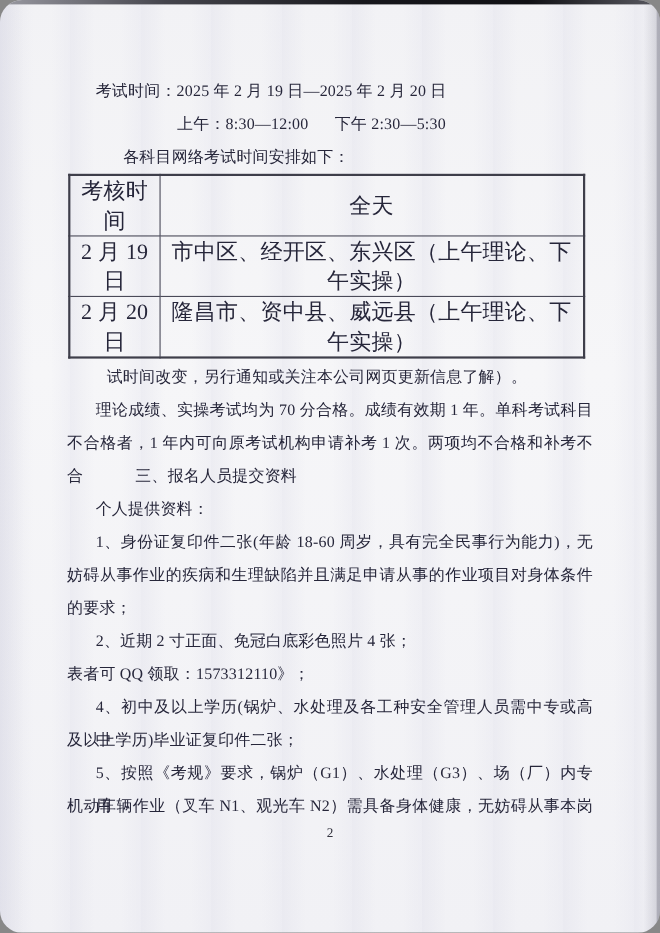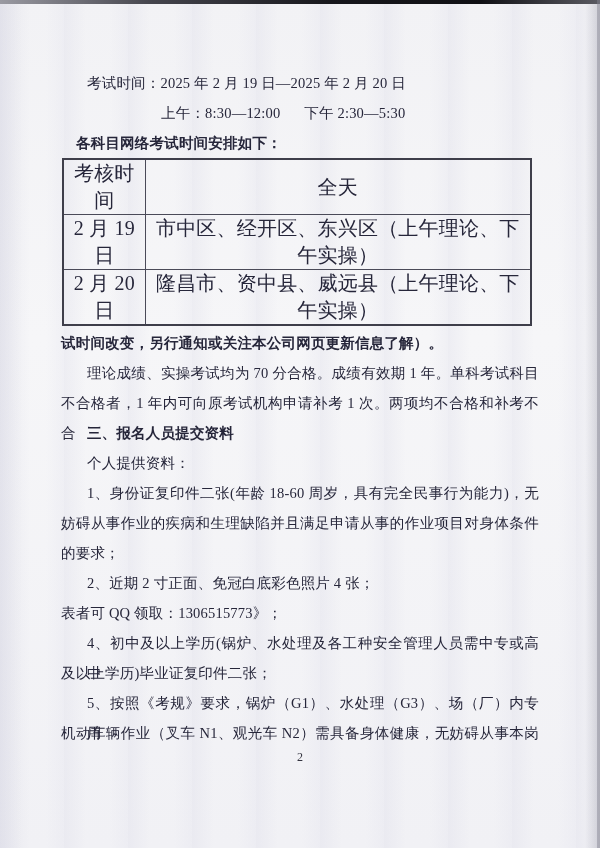--- a/index.html
+++ b/index.html
@@ -13,20 +13,21 @@
     overflow: hidden;
     color: #26263a;
     font-family: "Liberation Serif", "DejaVu Serif", serif;
     background:
       linear-gradient(270deg, rgba(160,160,175,0.45), rgba(255,255,255,0) 2.5%),
       linear-gradient(90deg, rgba(205,205,220,0.30), rgba(255,255,255,0) 5%),
       repeating-linear-gradient(90deg,
         rgba(223,223,234,0.40) 0px, rgba(246,246,250,0.0) 22px,
         rgba(246,246,250,0.0) 46px, rgba(228,228,238,0.35) 64px),
       linear-gradient(180deg, #f2f2f5 0%, #f6f6f8 40%, #f1f1f5 100%);
+    border-radius: 20px;
   }
 
   .scan-strip-top {
     position: absolute; top: 0; left: 0; width: 100%; height: 4px;
     background: linear-gradient(90deg, #9a9aa2 0%, #45454d 25%, #17171c 55%, #101014 80%, #5a5a62 100%);
   }
   .scan-strip-right {
     position: absolute; top: 0; right: 0; width: 3px; height: 100%;
     background: rgba(130,130,145,0.45);
   }
@@ -39,21 +40,21 @@
   .line {
     height: 30px;
     line-height: 30px;
     font-size: 14.5px;
     white-space: nowrap;
     letter-spacing: 0.2px;
   }
   .fill { text-align: justify; text-align-last: justify; white-space: normal; }
   .indent2 { padding-left: 26px; }
   .indent1 { padding-left: 15px; }
-  .bold { font-weight: 700; }
+  .bold { font-weight: 400; margin-left: 36px; }
 
   .sessions { padding-left: 100px; }
   .sessions .afternoon { margin-left: 20px; }
 
   table.schedule {
     width: 470px;
     margin-left: 1px;
     border-collapse: collapse;
     border: 2px solid #3e3e4a;
   }
@@ -130,21 +131,21 @@
         <div class="line fill indent2">1、身份证复印件二张(年龄 18-60 周岁，具有完全民事行为能力)，无</div>
         <div class="line fill">妨碍从事作业的疾病和生理缺陷并且满足申请从事的作业项目对身体条件</div>
         <div class="line">的要求；</div>
       </div>
 
       <div>
         <div class="line indent2">2、近期 2 寸正面、免冠白底彩色照片 4 张；</div>
       </div>
 
       <div>
-        <div class="line">表者可 QQ 领取：1306515773》；</div>
+        <div class="line">表者可 QQ 领取：1573312110》；</div>
       </div>
 
       <div>
         <div class="line fill indent2">4、初中及以上学历(锅炉、水处理及各工种安全管理人员需中专或高中</div>
         <div class="line">及以上学历)毕业证复印件二张；</div>
       </div>
 
       <div>
         <div class="line fill indent2">5、按照《考规》要求，锅炉（G1）、水处理（G3）、场（厂）内专用</div>
         <div class="line fill">机动车辆作业（叉车 N1、观光车 N2）需具备身体健康，无妨碍从事本岗</div>

